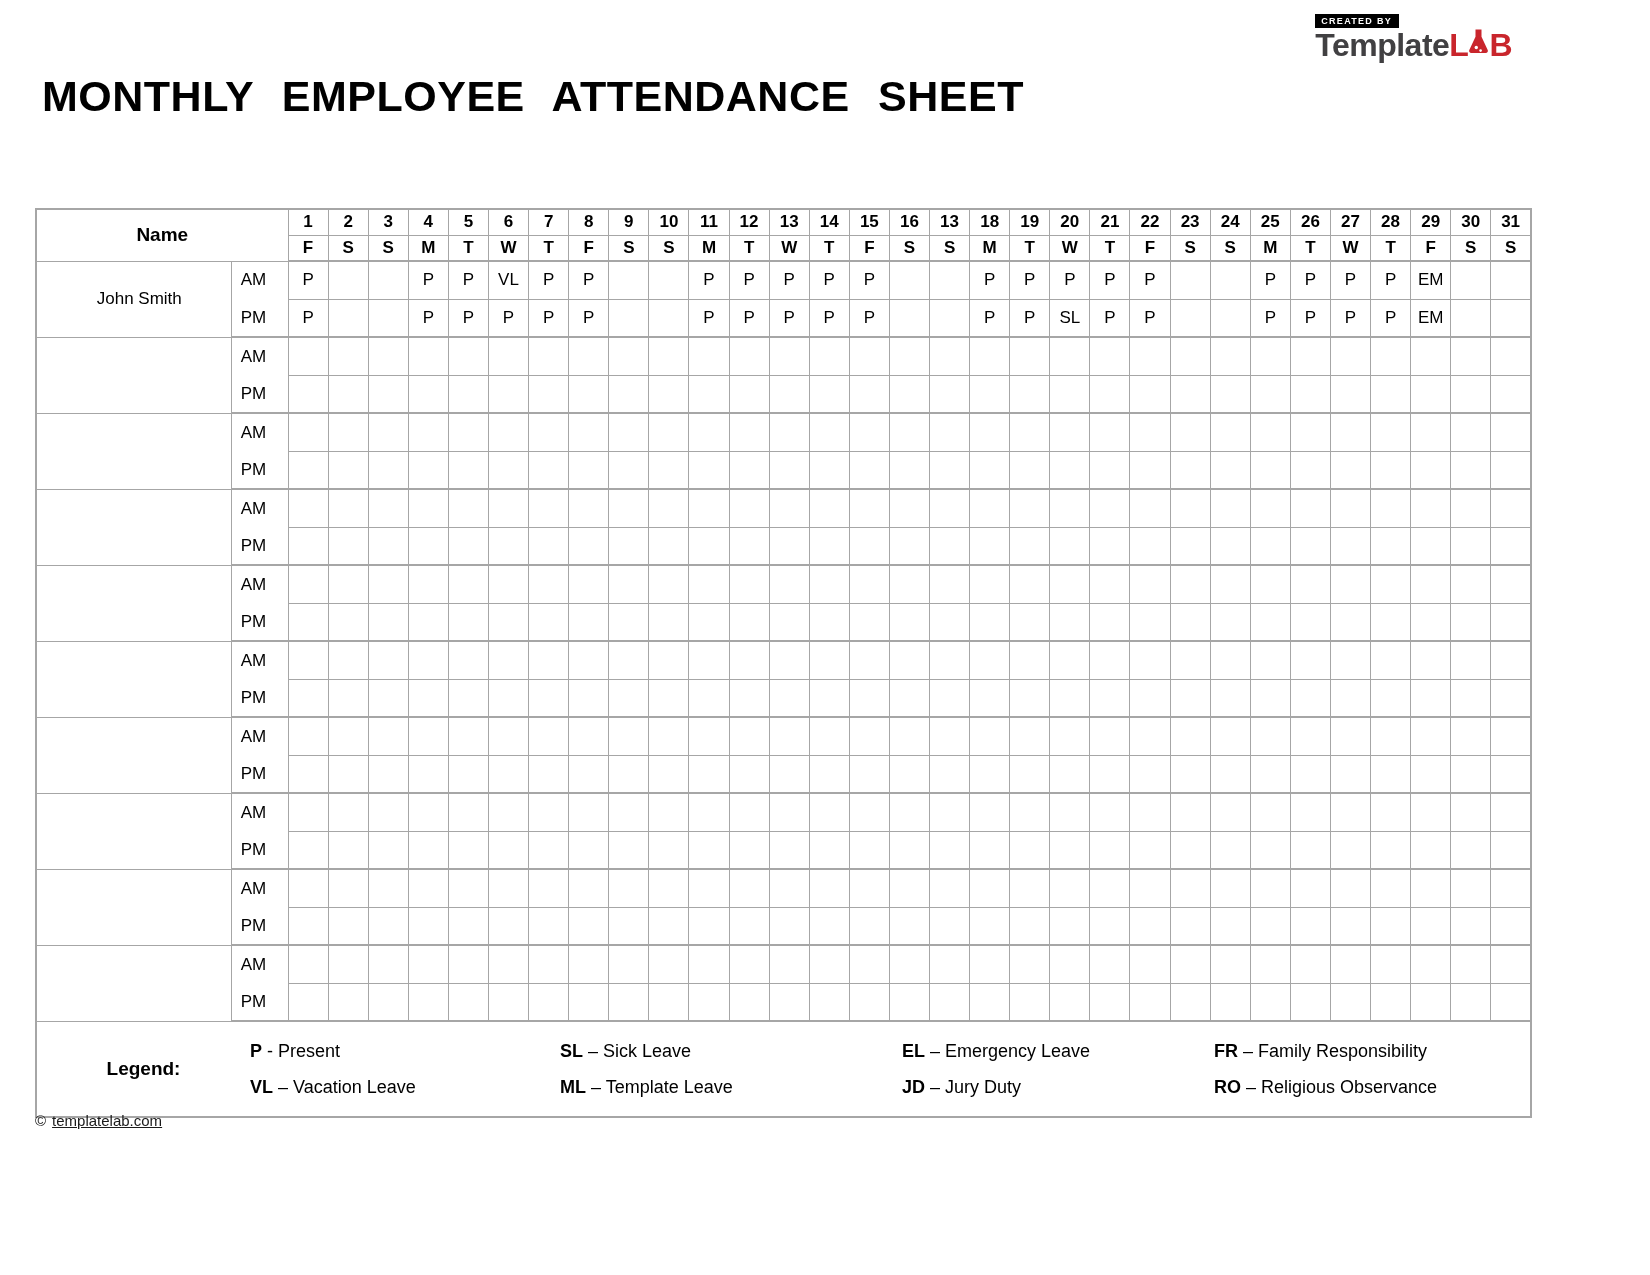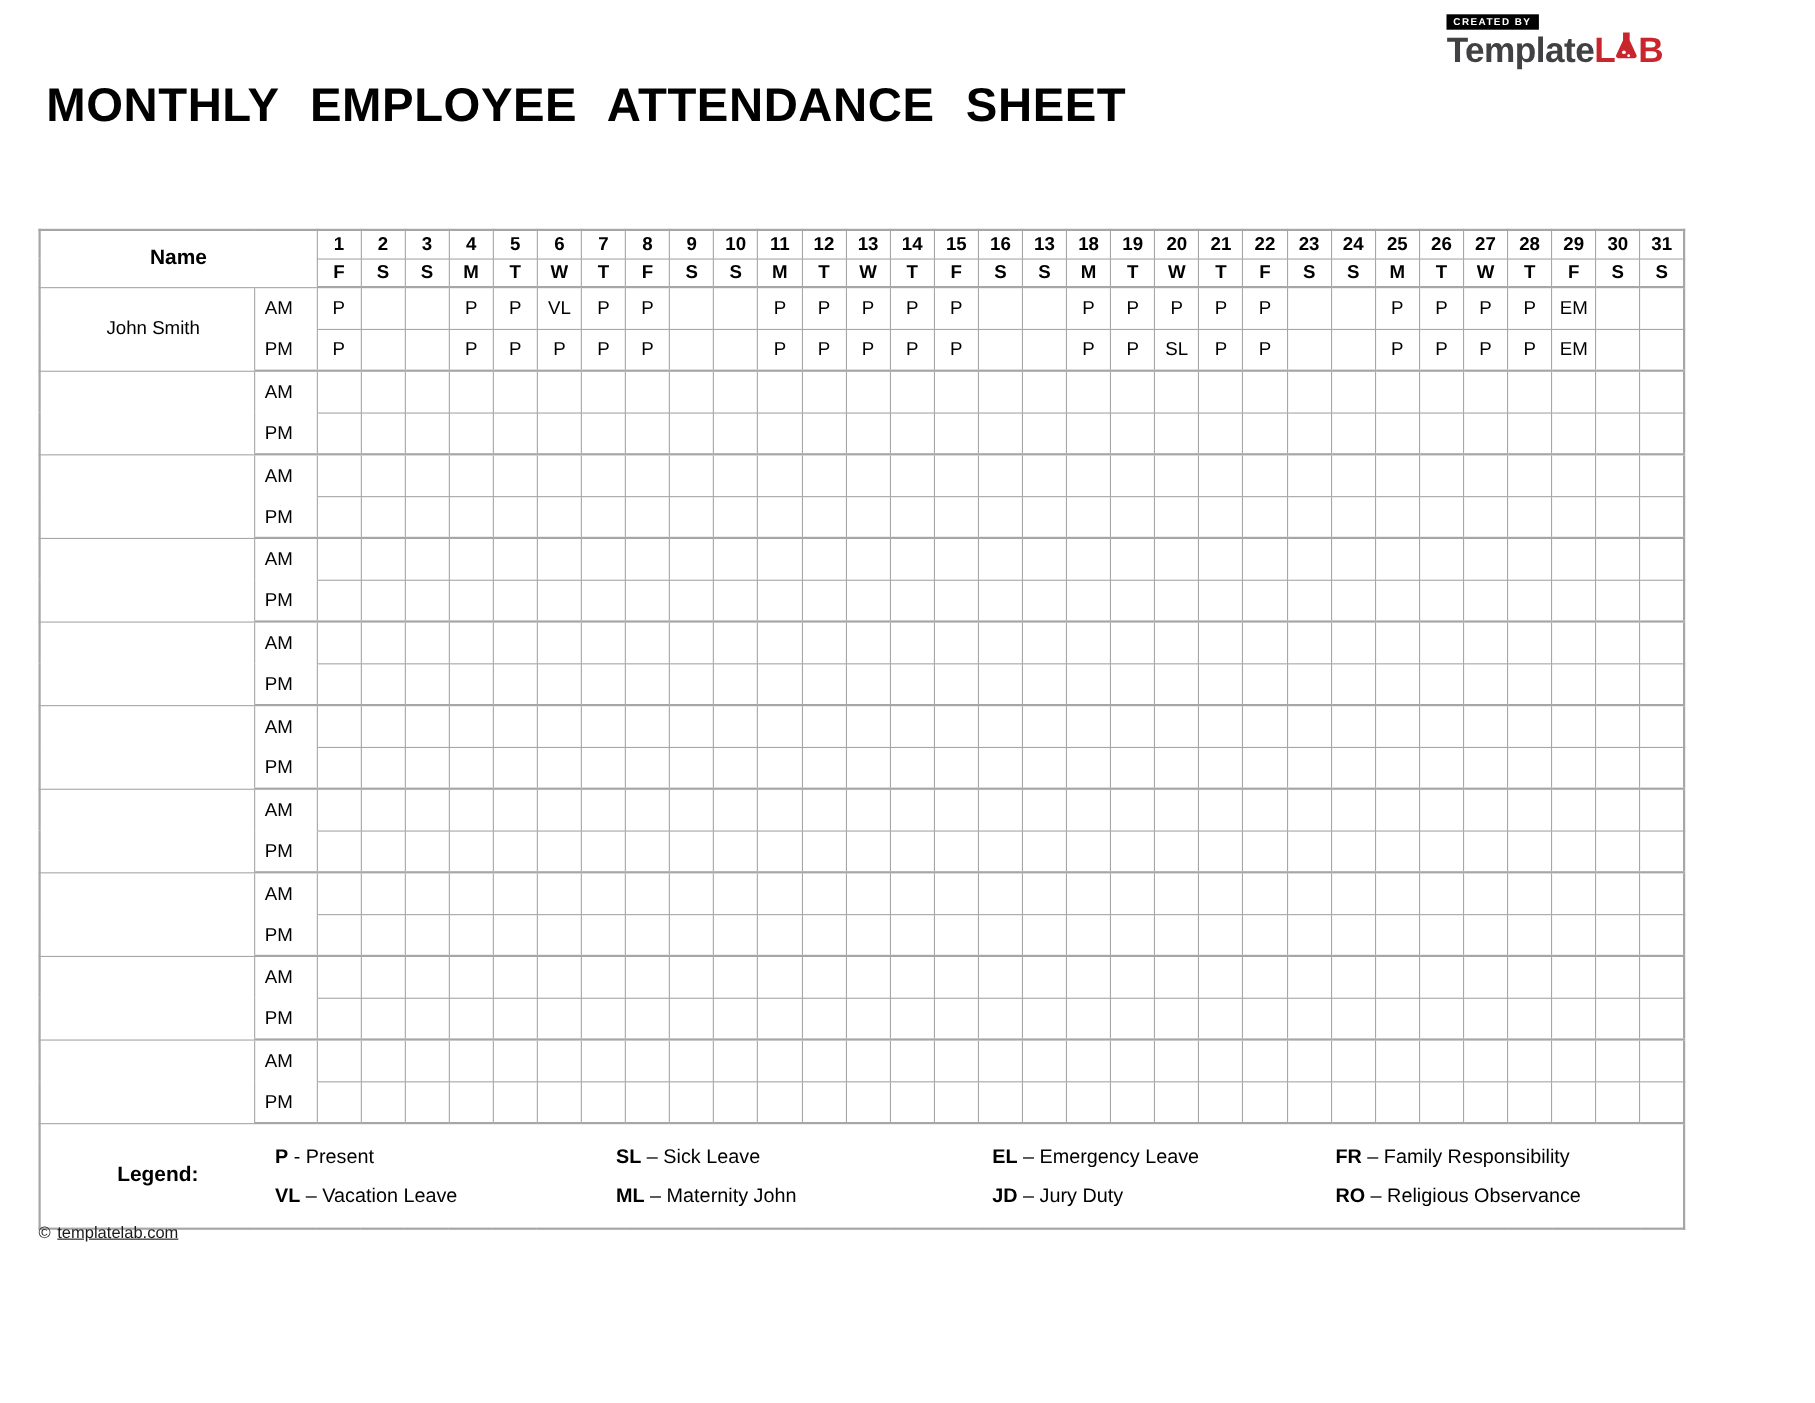--- a/index.html
+++ b/index.html
@@ -878,21 +878,21 @@
       <tr class="legend-row">
         <td colspan="33">
           <div class="legend-flex">
             <div class="legend-label">Legend:</div>
             <div class="legend-col c1">
               <div class="legend-item"><span class="code">P</span><span class="txt">- Present</span></div>
               <div class="legend-item"><span class="code">VL</span><span class="txt">– Vacation Leave</span></div>
             </div>
             <div class="legend-col c2">
               <div class="legend-item"><span class="code">SL</span><span class="txt">– Sick Leave</span></div>
-              <div class="legend-item"><span class="code">ML</span><span class="txt">– Maternity John</span></div>
+              <div class="legend-item"><span class="code">ML</span><span class="txt">– Template Leave</span></div>
             </div>
             <div class="legend-col c3">
               <div class="legend-item"><span class="code">EL</span><span class="txt">– Emergency Leave</span></div>
               <div class="legend-item"><span class="code">JD</span><span class="txt">– Jury Duty</span></div>
             </div>
             <div class="legend-col c4">
               <div class="legend-item"><span class="code">FR</span><span class="txt">– Family Responsibility</span></div>
               <div class="legend-item"><span class="code">RO</span><span class="txt">– Religious Observance</span></div>
             </div>
           </div>

